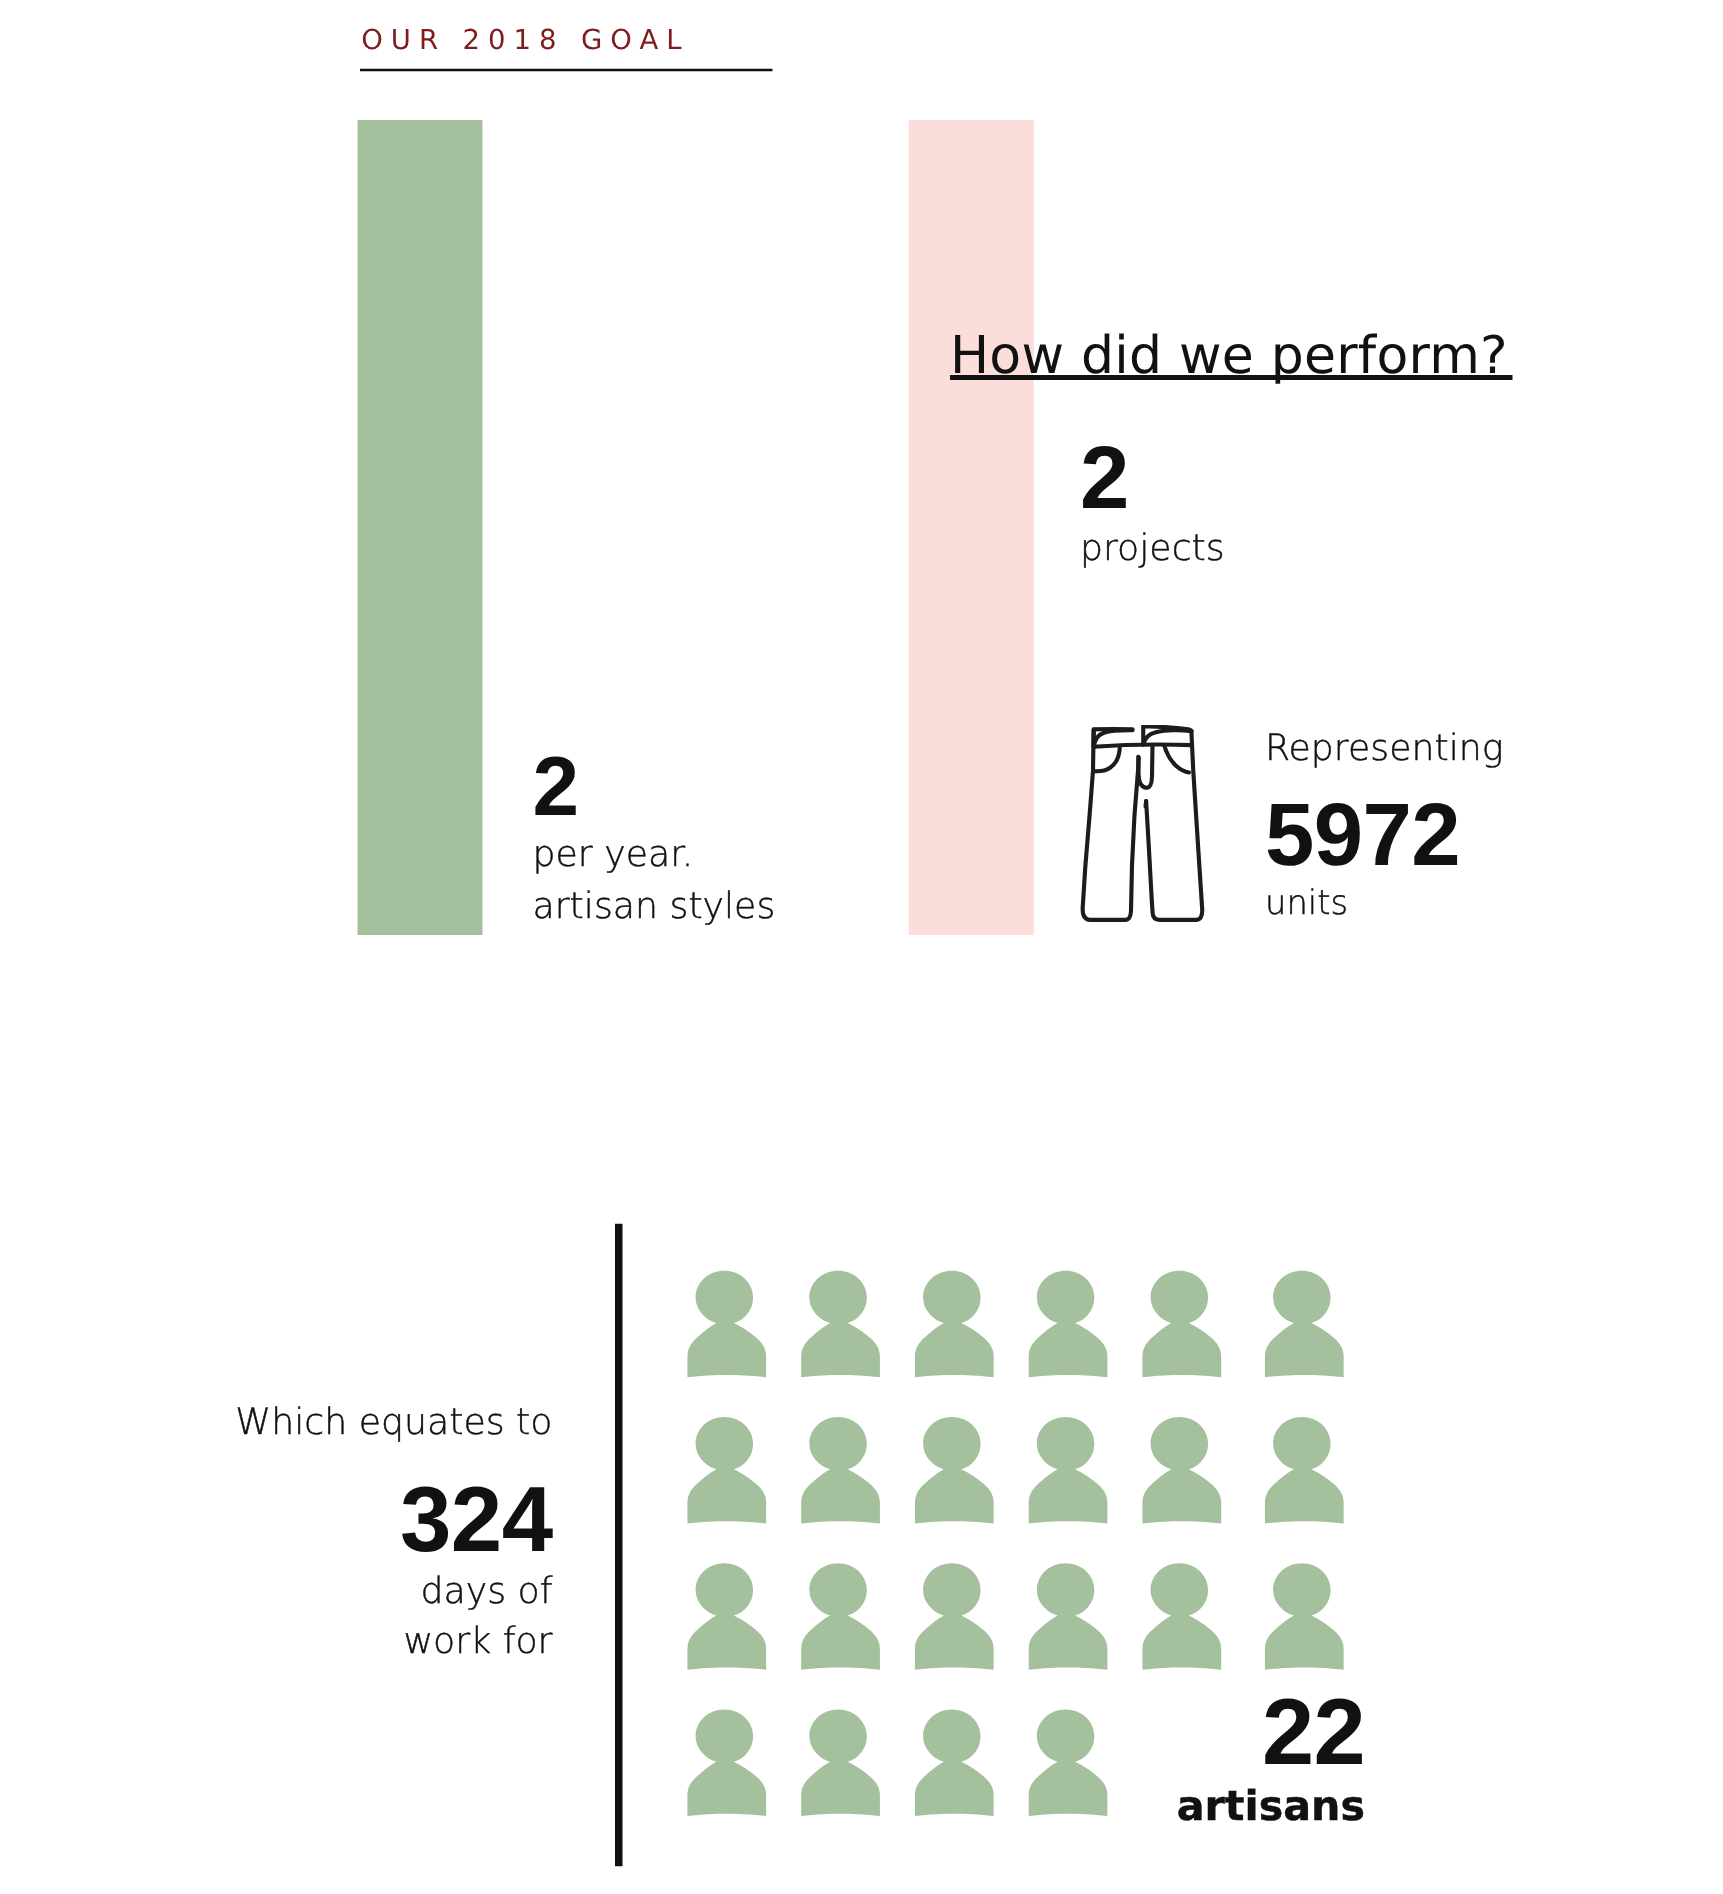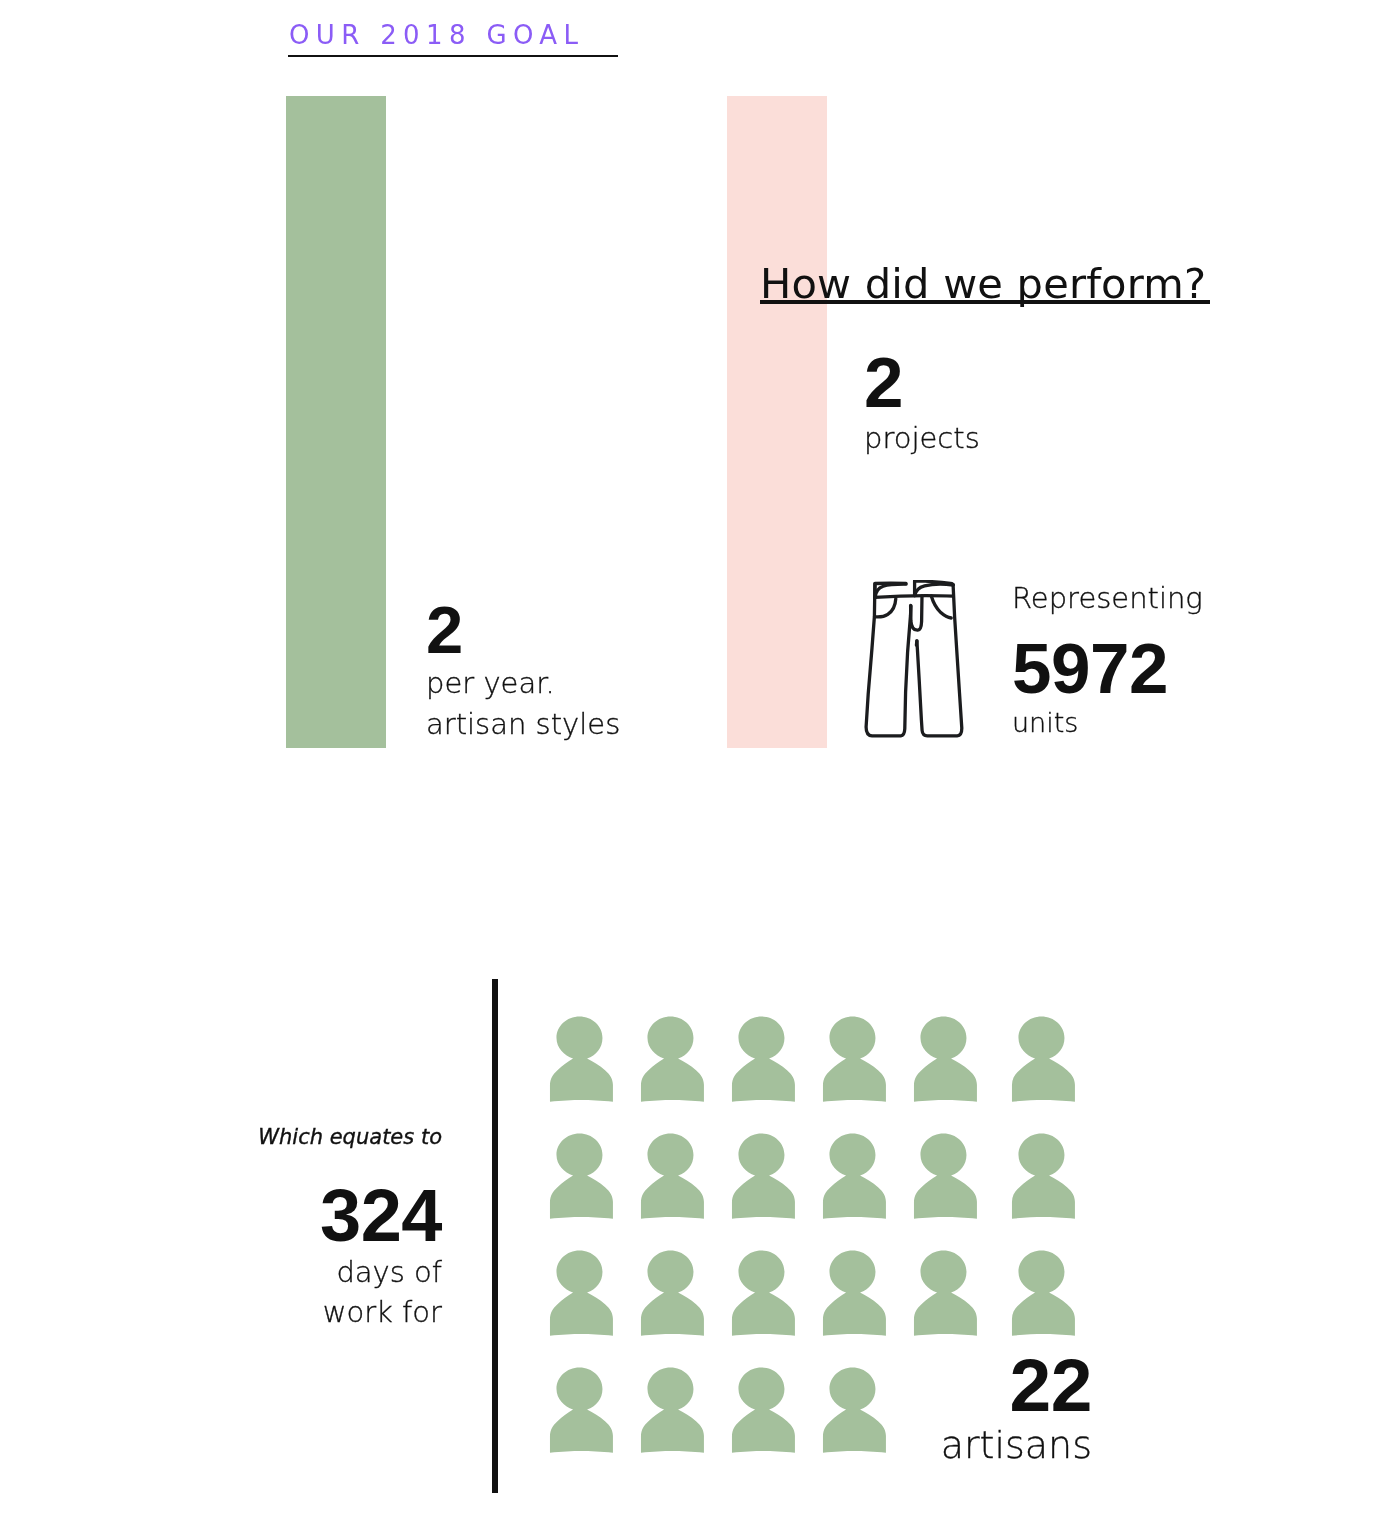--- a/index.html
+++ b/index.html
@@ -2,21 +2,21 @@
 <html><head>
 <meta charset="utf-8">
 <title>Our 2018 Goal</title>
 <style>
   html,body{margin:0;padding:0;background:#ffffff;}
   body{width:1378px;height:1515px;overflow:hidden;font-family:"DejaVu Sans",sans-serif;font-weight:200;color:#111111;}
   .stage{position:relative;width:1378px;height:1515px;background:#ffffff;}
   .abs{position:absolute;}
 
   
-  #goal-title{left:289px;top:21.5px;font-size:26px;font-weight:400;letter-spacing:6.35px;color:#8b5cf6;white-space:nowrap;line-height:1;}
+  #goal-title{left:289px;top:21.5px;font-size:22px;font-weight:400;letter-spacing:6.35px;color:#7f1d1d;white-space:nowrap;line-height:1;}
   #goal-title-rule{left:287.6px;top:55.1px;width:330.2px;height:2.4px;background:#111;}
 
   #green-bar{left:286px;top:96px;width:100px;height:652px;background:#a4c09c;}
   #pink-bar{left:727px;top:96px;width:100px;height:652px;background:#fbded9;}
 
   #goal-stat{left:426px;top:596px;width:260px;}
   .big-num{font-family:"Liberation Sans",sans-serif;font-weight:bold;line-height:1;letter-spacing:-0.5px;}
   .sub-line{line-height:40.6px;letter-spacing:0px;-webkit-text-stroke:0.35px #111111;}
 
   #perform-title{left:760px;top:263px;font-size:41.6px;font-weight:400;letter-spacing:0.2px;white-space:nowrap;line-height:1;}
@@ -93,21 +93,21 @@
 
   <div class="abs" id="units-stat">
     <div class="sub-line" style="font-size:29px;">Representing</div>
     <div class="big-num" style="font-size:71px;margin-top:14px;">5972</div>
     <div class="sub-line" style="font-size:27px;margin-top:-1px;">units</div>
   </div>
 
   <div class="abs" id="divider"></div>
 
   <div class="abs" id="equates">
-    <div class="sub-line" style="font-size:21px;font-style:italic;">Which equates to</div>
+    <div class="sub-line" style="font-size:29px;">Which equates to</div>
     <div class="big-num" style="font-size:74px;margin-top:21px;">324</div>
     <div class="sub-line" style="font-size:29px;margin-top:-1px;">days of</div>
     <div class="sub-line" style="font-size:29px;">work for</div>
   </div>
 
   <div class="abs people-grid" id="people-grid">
       <div class="prow">
         <svg class="person" viewBox="0 0 70 94" fill="#a4c09c">
           <use href="#person-sym"></use>
         </svg>
@@ -185,16 +185,16 @@
   <svg width="0" height="0" style="position:absolute" aria-hidden="true">
       <defs>
     <symbol id="person-sym" viewBox="0 0 70 94">
       <path d="M32.9 3.9 C45.9 3.9 56.2 13.6 56.2 25.6 C56.2 35.4 49.8 43.6 40.6 46.4 C46.7 49.3 53.4 53.5 58.8 58.3 C64.0 62.9 66.6 67.1 66.8 73.1 L66.8 90.3 C55.2 89.0 43.2 88.5 34.6 88.5 C26.0 88.5 14.5 89.0 3.0 90.3 L3.0 73.1 C3.2 67.1 5.6 62.9 10.6 58.3 C15.8 53.5 21.0 49.3 26.4 46.4 C17.3 43.6 9.6 35.4 9.6 25.6 C9.6 13.6 19.9 3.9 32.9 3.9 Z"></path>
     </symbol>
   </defs>
     </svg>
 
   <div class="abs" id="artisans-stat">
     <div class="big-num" style="font-size:75px;">22</div>
-    <div class="sub-line" style="font-size:38px;margin-top:2px;">artisans</div>
+    <div class="sub-line" style="font-size:33px;margin-top:2px;font-weight:bold;">artisans</div>
   </div>
 
 </div>
 
 </body></html>

